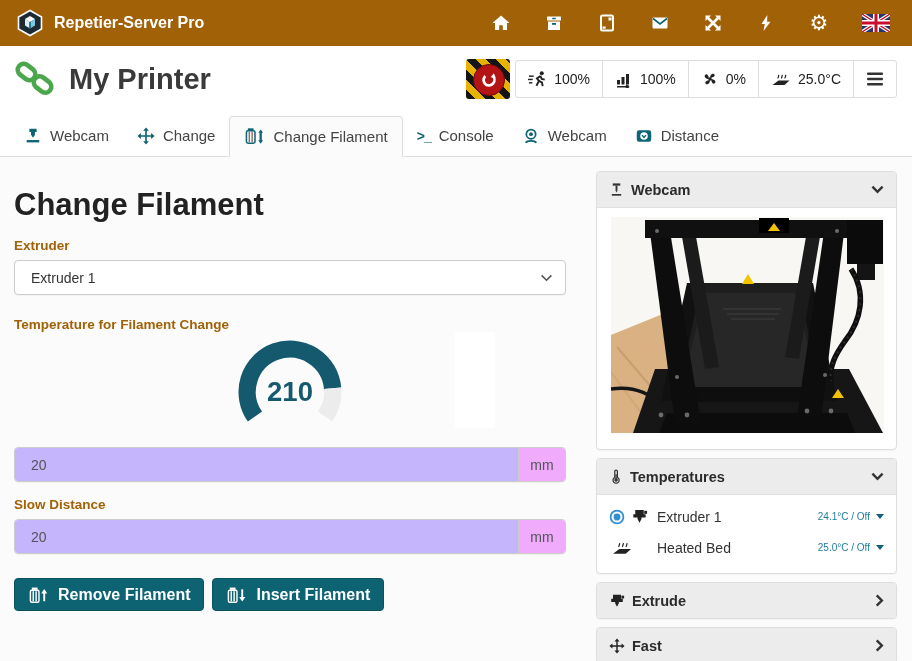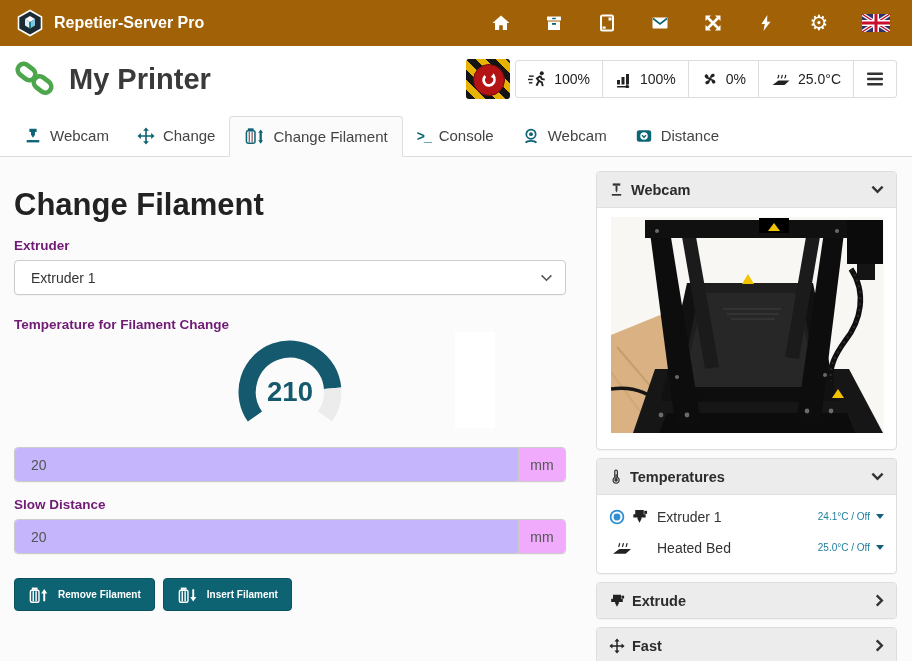--- a/index.html
+++ b/index.html
@@ -27,30 +27,30 @@
   
   .tabbar{display:flex;align-items:flex-end;height:45px;background:#fff;border-bottom:1px solid #ddd;padding:0 10px;box-sizing:border-box;}
   .tab{display:flex;align-items:center;gap:8px;padding:0 14px;height:41px;font-size:15px;color:#444;cursor:pointer;box-sizing:border-box;}
   .tab .ticon{color:#0c6474;display:flex;}
   .tab.active{background:#fbfbfb;border:1px solid #ddd;border-bottom:1px solid #fbfbfb;margin-bottom:-1px;border-radius:4px 4px 0 0;}
   .console-glyph{font-weight:bold;color:#0c6474;font-size:14px;letter-spacing:-1px;}
 
   
   .main-col{position:absolute;left:14px;top:157px;width:552px;}
   h1.page-title{font-size:31px;font-weight:bold;color:#222;margin:30px 0 0 0;}
-  .field-label{font-size:13.5px;font-weight:bold;color:#701a75;margin:15px 0 7px 0;}
+  .field-label{font-size:13.5px;font-weight:bold;color:#a16207;margin:15px 0 7px 0;}
   .select-box{display:flex;align-items:center;height:33px;background:#fff;border:1px solid #ccc;border-radius:4px;padding:0 12px 0 16px;font-size:14px;color:#333;cursor:pointer;box-shadow:0 1px 1px rgba(0,0,0,.04);}
   .select-box .chev{margin-left:auto;display:flex;}
   .gauge-wrap{display:flex;justify-content:center;margin-top:6px;height:108px;}
   .white-block{position:absolute;left:441px;top:175px;width:40px;height:96px;background:#fff;}
   .input-group{display:flex;height:33px;border:1px solid #ccc;border-radius:4px;overflow:hidden;background:#fff;box-shadow:0 1px 1px rgba(0,0,0,.04);}
   .input-group input{flex:1;border:none;outline:none;padding:0 0 0 16px;font-size:14px;color:#555;font-family:"Liberation Sans",sans-serif;background:#c4b5fd;}
   .addon{width:46px;display:flex;align-items:center;justify-content:center;background:#f0abfc;border-left:1px solid #ccc;font-size:14px;color:#555;}
   .btn-row{display:flex;gap:8px;margin-top:24px;}
-  .btn{display:inline-flex;align-items:center;gap:9px;height:33px;padding:0 13px;background:#0e6372;border:1px solid #0a5260;border-radius:4px;color:#fff;font-size:10px;font-weight:bold;cursor:pointer;font-family:"Liberation Sans",sans-serif;}
+  .btn{display:inline-flex;align-items:center;gap:9px;height:33px;padding:0 13px;background:#0e6372;border:1px solid #0a5260;border-radius:4px;color:#fff;font-size:16px;font-weight:bold;cursor:pointer;font-family:"Liberation Sans",sans-serif;}
 
   
   .sidebar{position:absolute;left:596px;top:171px;width:301px;}
   .panel{background:#fff;border:1px solid #ddd;border-radius:4px;margin-bottom:8px;overflow:hidden;box-shadow:0 1px 1px rgba(0,0,0,.03);}
   .panel-header{display:flex;align-items:center;gap:7px;background:#ececec;padding:0 12px;height:35px;font-size:14.5px;font-weight:bold;color:#2b2b2b;cursor:pointer;border-bottom:1px solid #e0e0e0;}
   .panel.collapsed .panel-header{border-bottom:none;}
   .panel-header .chev{margin-left:auto;display:flex;}
   .webcam-body{padding:9px 14px 12px 14px;}
   .temps-body{padding:6px 12px 10px 12px;}
   .temp-row{display:flex;align-items:center;height:31px;font-size:14px;color:#333;}

